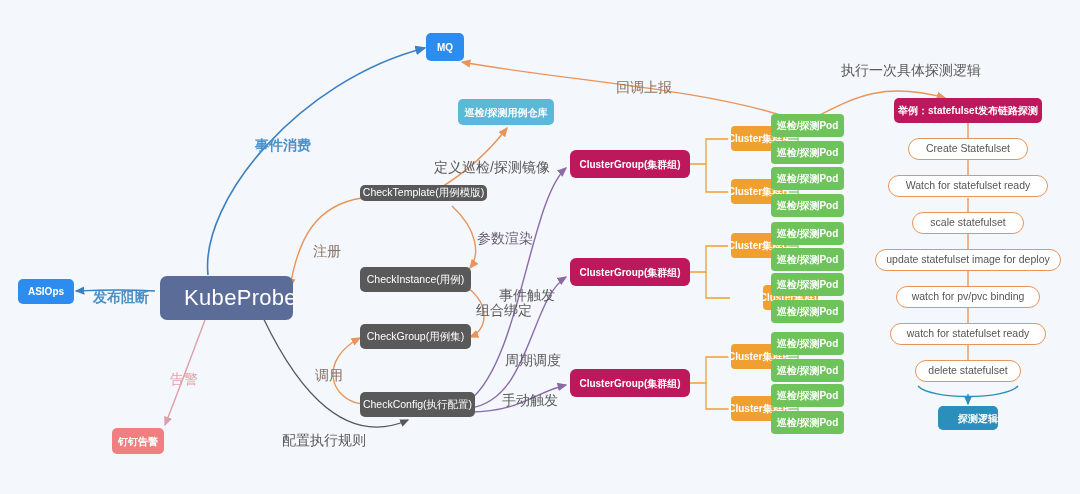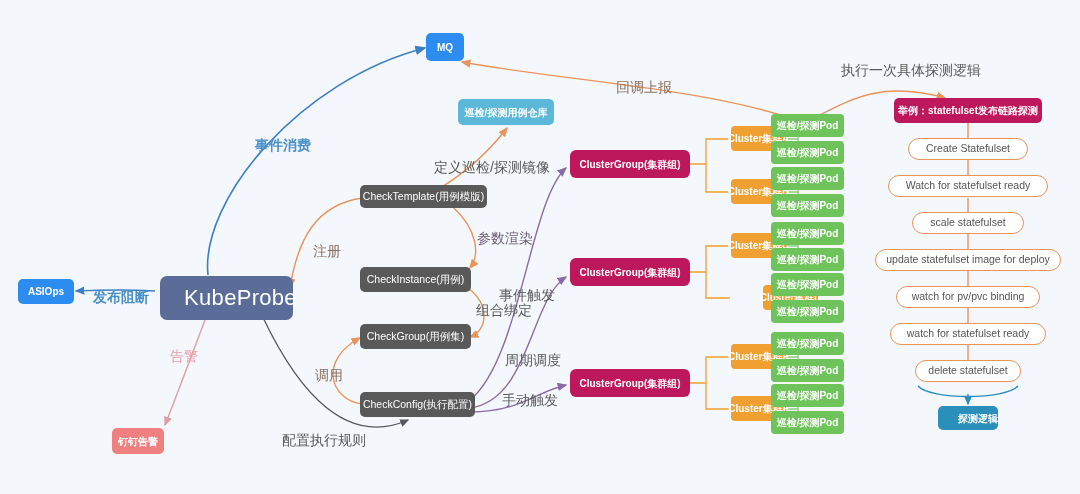--- a/index.html
+++ b/index.html
@@ -219,21 +219,21 @@
   </div>
 
   <div class="node n-red" style="left:112px;top:428px;width:52px;height:26px;">
     <span>钉钉告警</span>
   </div>
 
   <div class="node n-lightblue" style="left:458px;top:99px;width:96px;height:26px;">
     <span>巡检/探测用例仓库</span>
   </div>
 
-  <div class="node n-dark" style="left:360px;top:185px;width:127px;height:23px;">
+  <div class="node n-dark" style="left:360px;top:185px;width:127px;height:16px;">
     <span>CheckTemplate(用例模版)</span>
   </div>
 
   <div class="node n-dark" style="left:360px;top:267px;width:111px;height:25px;">
     <span>CheckInstance(用例)</span>
   </div>
 
   <div class="node n-dark" style="left:360px;top:324px;width:111px;height:25px;">
     <span>CheckGroup(用例集)</span>
   </div>
@@ -334,21 +334,21 @@
     <span>delete statefulset</span>
     </div>
 
   <div class="node n-teal" style="left:938px;top:406px;width:60px;height:24px;">
     <span>探测逻辑</span>
   </div>
 
   <div class="elabel lbl-blue" style="left:255px;top:137px;">事件消费</div>
   <div class="elabel lbl-orange" style="left:578px;top:79px;padding-left:38px;">回调上报</div>
   <div class="elabel lbl-blue" style="left:93px;top:289px;">发布阻断</div>
-  <div class="elabel lbl-pink" style="left:170px;top:348px;">告警</div>
+  <div class="elabel lbl-pink" style="left:170px;top:371px;">告警</div>
   <div class="elabel lbl-orange" style="left:313px;top:243px;">注册</div>
   <div class="elabel lbl-gray" style="left:434px;top:159px;">定义巡检/探测镜像</div>
   <div class="elabel lbl-purple" style="left:477px;top:230px;">参数渲染</div>
   <div class="elabel lbl-gray" style="left:499px;top:287px;">事件触发</div>
   <div class="elabel lbl-gray" style="left:476px;top:302px;">组合绑定</div>
   <div class="elabel lbl-gray" style="left:505px;top:352px;">周期调度</div>
   <div class="elabel lbl-gray" style="left:502px;top:392px;">手动触发</div>
   <div class="elabel lbl-orange" style="left:315px;top:367px;">调用</div>
   <div class="elabel lbl-gray" style="left:282px;top:432px;">配置执行规则</div>
   <div class="elabel lbl-gray" style="left:841px;top:62px;">执行一次具体探测逻辑</div>

